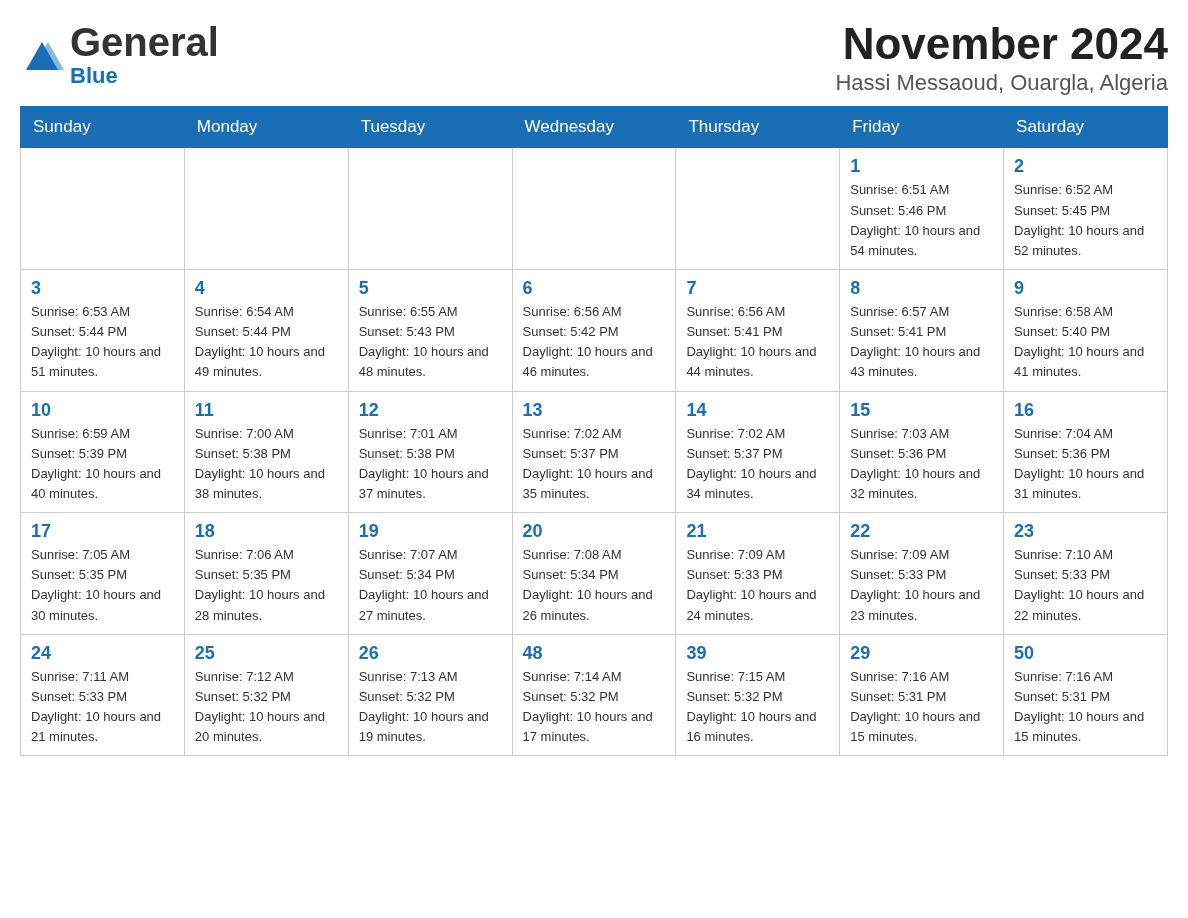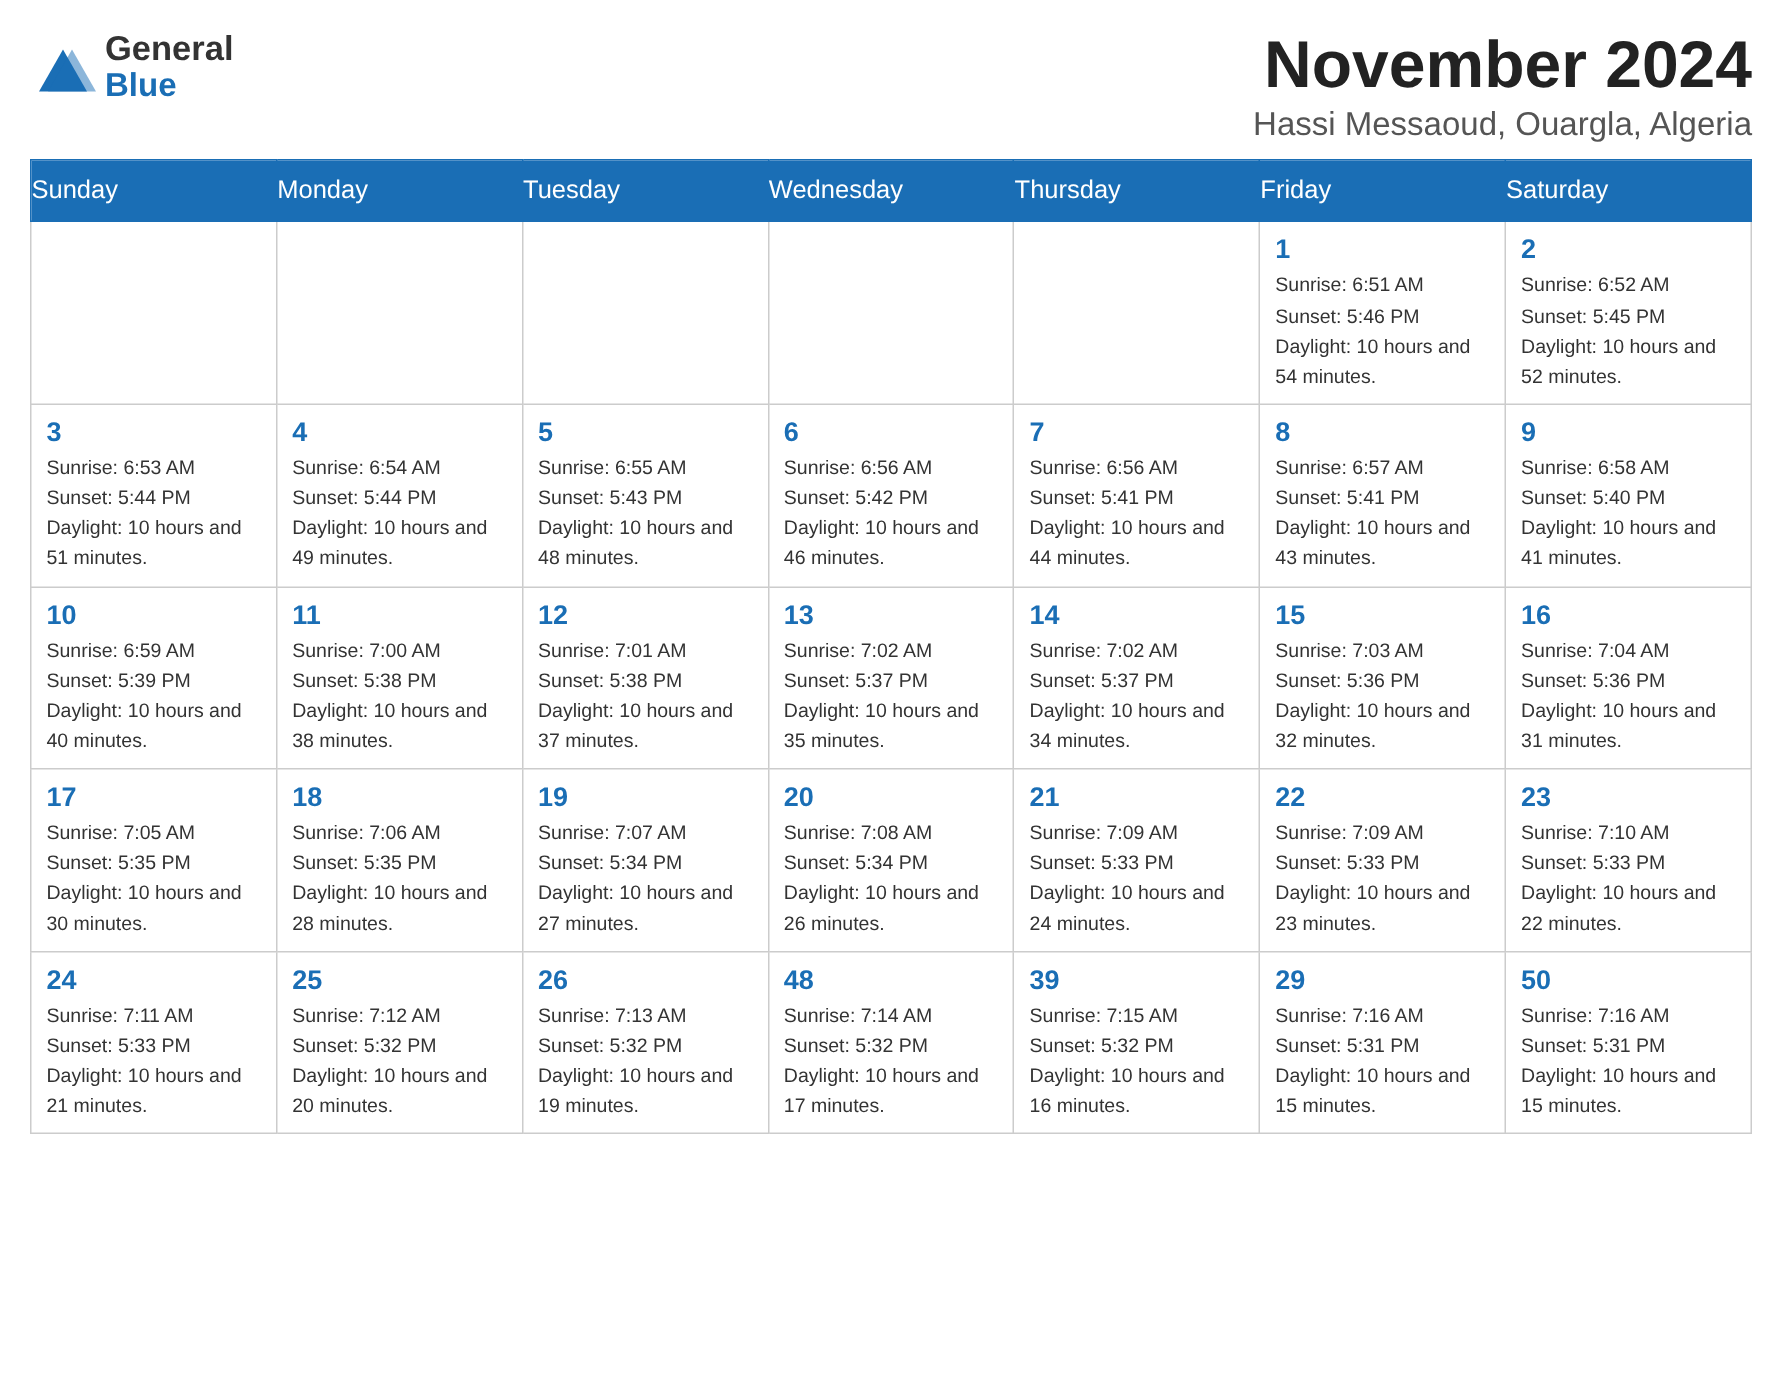--- a/index.html
+++ b/index.html
@@ -38,21 +38,21 @@
     .calendar {
       width: 100%;
       border-collapse: collapse;
       margin-top: 10px;
     }
     .calendar th {
       background-color: #1a6eb5;
       color: #fff;
       font-size: 17px;
       font-weight: normal;
-      padding: 10px 0;
+      padding: 10px 12px;
       border: 1px solid #1a6eb5;
       text-align: left;
     }
     .calendar td {
       border: 1px solid #ccc;
       vertical-align: top;
       padding: 8px 10px;
       width: 14.28%;
       min-height: 110px;
       font-size: 13.5px;
@@ -87,21 +87,21 @@
 <body>
 
 <div class="header">
   <div class="logo">
     <div class="logo-row">
       <svg width="44" height="44" viewBox="0 0 44 44" style="margin-right:6px; margin-top:4px;">
         <polygon points="22,8 38,36 6,36" fill="#1a6eb5"></polygon>
         <polygon points="28,8 44,36 12,36" fill="#1a6eb5" opacity="0.5"></polygon>
       </svg>
       <div class="logo-text-group">
-        <span style="font-size:23px; font-weight:bold; color:#333; line-height:1.1;">General</span>
+        <span style="font-size:40px; font-weight:bold; color:#333; line-height:1.1;">General</span>
         <span style="font-size:22px; font-weight:bold; color:#1a6eb5; line-height:1.1;">Blue</span>
       </div>
     </div>
   </div>
   <div class="title-section">
     <div class="month-title">November 2024</div>
     <div class="location-title">Hassi Messaoud, Ouargla, Algeria</div>
   </div>
 </div>
 

